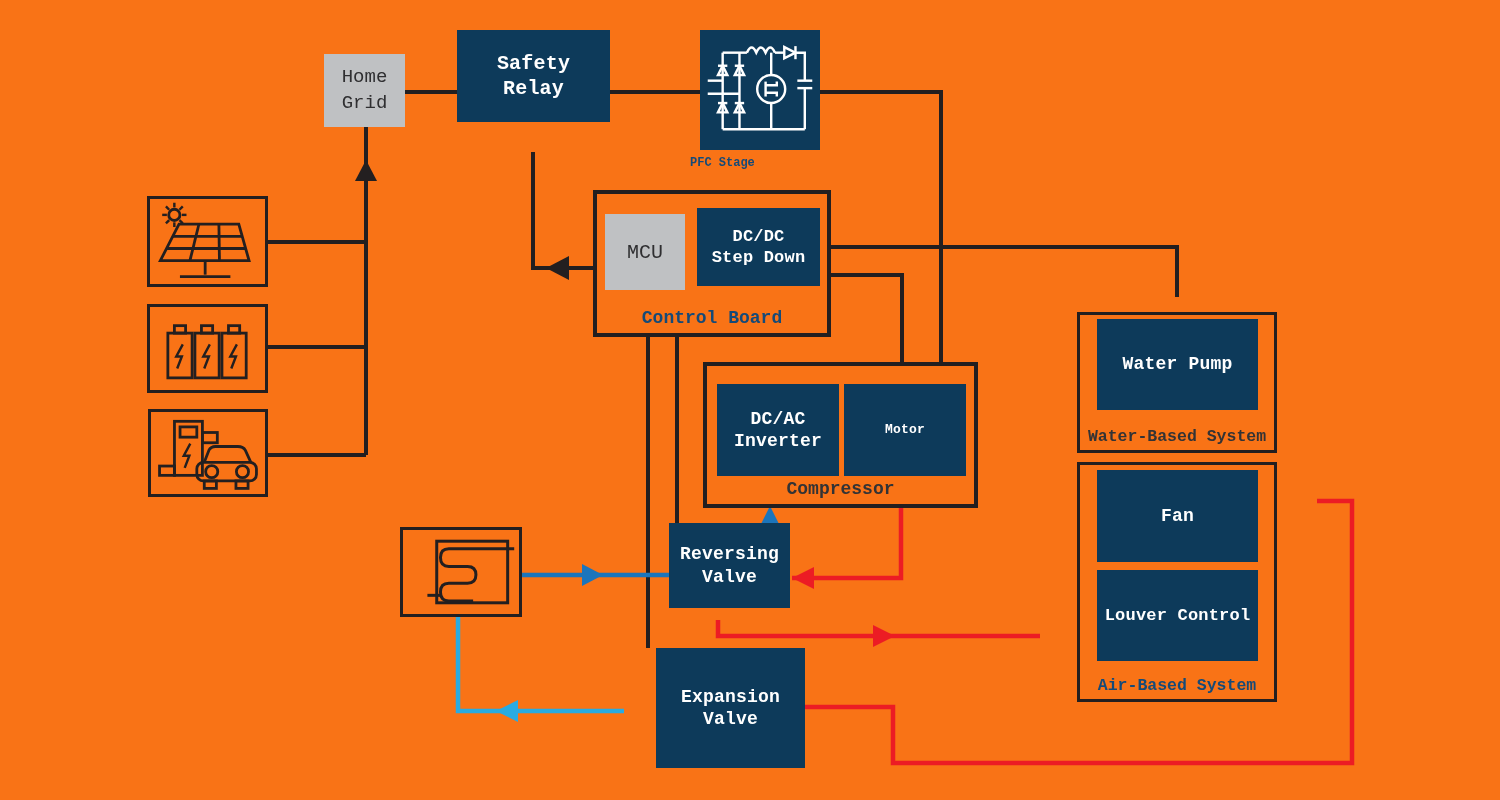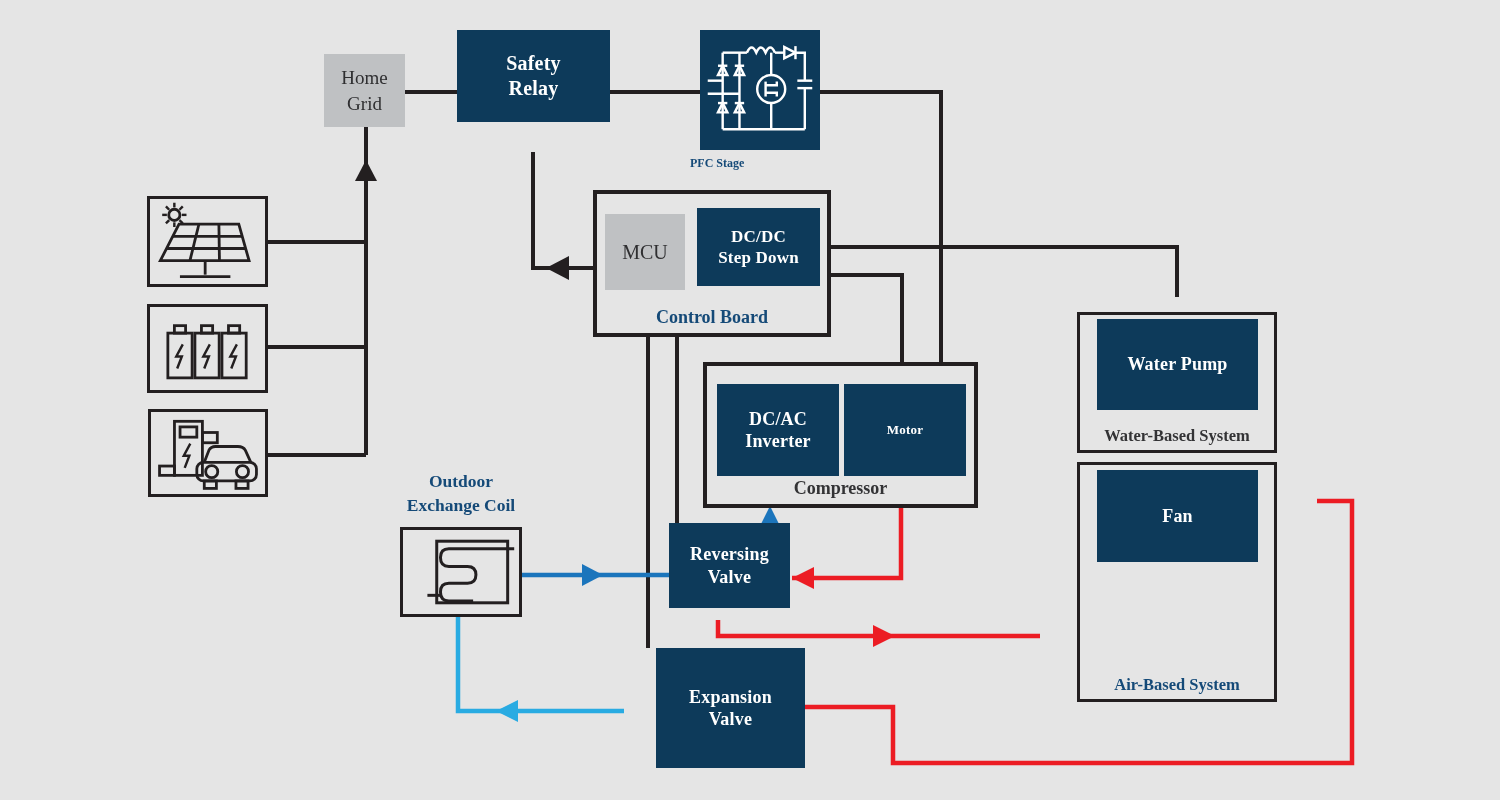--- a/index.html
+++ b/index.html
@@ -1,19 +1,19 @@
 <!DOCTYPE html>
 <html><head>
 <meta charset="utf-8">
 <style>
   html,body{margin:0;padding:0;background:#47714F;}
   .stage{
     position:relative;width:1500px;height:800px;overflow:hidden;
-    background:#e5e5e5;
-    font-family:Liberation Serif, serif;
+    background:#f97316;
+    font-family:Liberation Mono, monospace;
   }
   .abs{position:absolute;box-sizing:border-box;}
   #wires{position:absolute;left:0;top:0;width:1500px;height:800px;}
 
   .navy{
     background:#0d3a5a;color:#ffffff;display:flex;flex-direction:column;
     align-items:center;justify-content:center;text-align:center;
     font-weight:bold;font-size:18px;line-height:1.25;letter-spacing:.2px;
   }
   .gray{
@@ -205,24 +205,20 @@
     <span class="frame-label dark-text">Compressor</span>
   </div>
   <div class="abs navy" style="left:717px;top:384px;width:122px;height:92px;">
     <span>DC/AC</span>
     <span>Inverter</span>
   </div>
   <div class="abs navy" style="left:844px;top:384px;width:122px;height:92px;font-size:13px;">
     <span>Motor</span>
   </div>
 
-  <div class="coil-label abs" style="left:380px;top:470px;width:162px;">
-    <div>Outdoor</div>
-    <div>Exchange Coil</div>
-  </div>
   <div class="abs frame-thin icon-box" style="left:400px;top:527px;width:122px;height:90px;">
     <svg width="116" height="84" viewBox="0 0 122 90" fill="none" stroke="#231f20" stroke-width="3.2">
       <rect x="35" y="12" width="76" height="66"></rect>
       <path d="M118,20 H48 Q39,20 39,29.5 Q39,39 48,39 H68 Q77,39 77,48 Q77,57 68,57 H48 Q39,57 39,66.5 Q39,76 48,76 H74"></path>
       <path d="M25,70 H39"></path>
     </svg>
   </div>
 
   <div class="abs navy" style="left:669px;top:523px;width:121px;height:85px;">
     <span>Reversing</span>
@@ -240,14 +236,17 @@
   <div class="abs navy" style="left:1097px;top:319px;width:161px;height:91px;">
     <span>Water Pump</span>
   </div>
 
   <div class="abs frame-thin" style="left:1077px;top:462px;width:200px;height:240px;">
     <span class="frame-label navy-text" style="font-size:16.5px;bottom:4px;">Air-Based System</span>
   </div>
   <div class="abs navy" style="left:1097px;top:470px;width:161px;height:92px;">
     <span>Fan</span>
   </div>
+  <div class="abs navy" style="left:1097px;top:570px;width:161px;height:91px;font-size:17px;">
+    <span>Louver Control</span>
+  </div>
 
 </div>
 
 </body></html>

